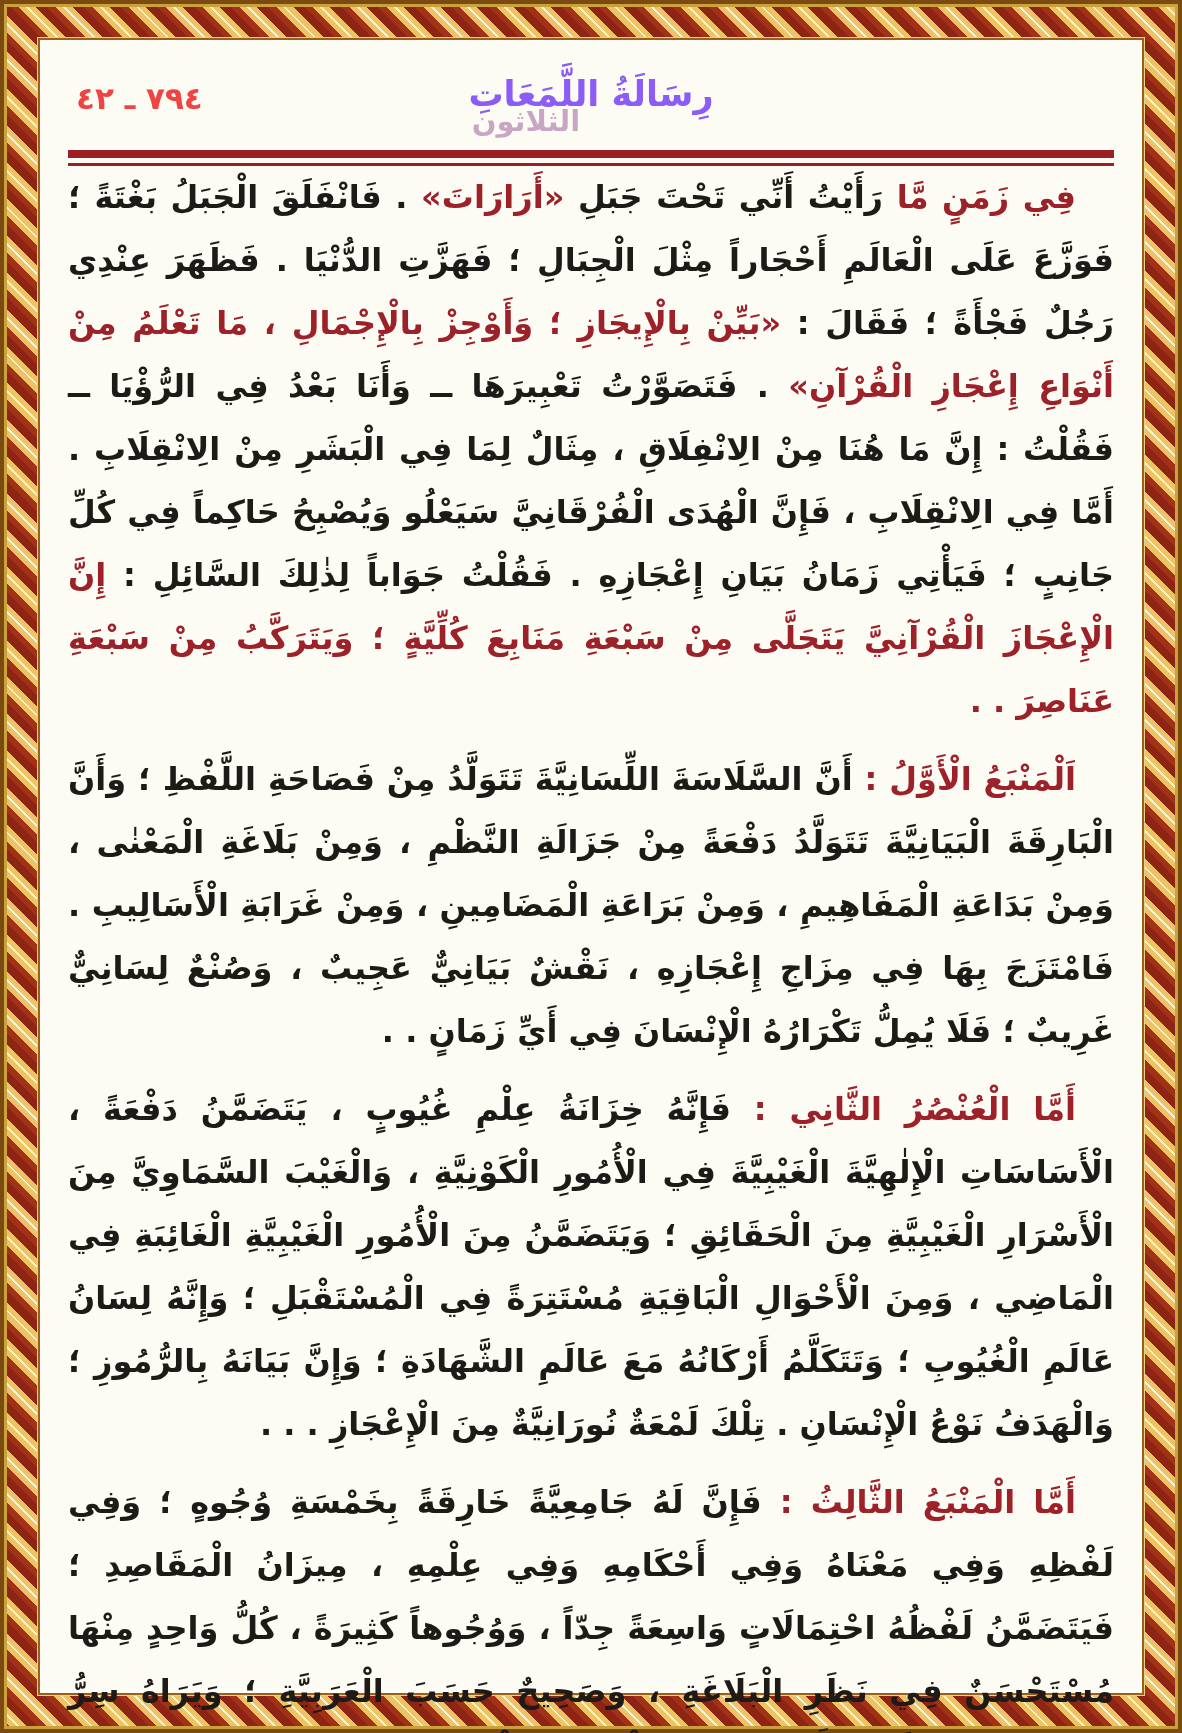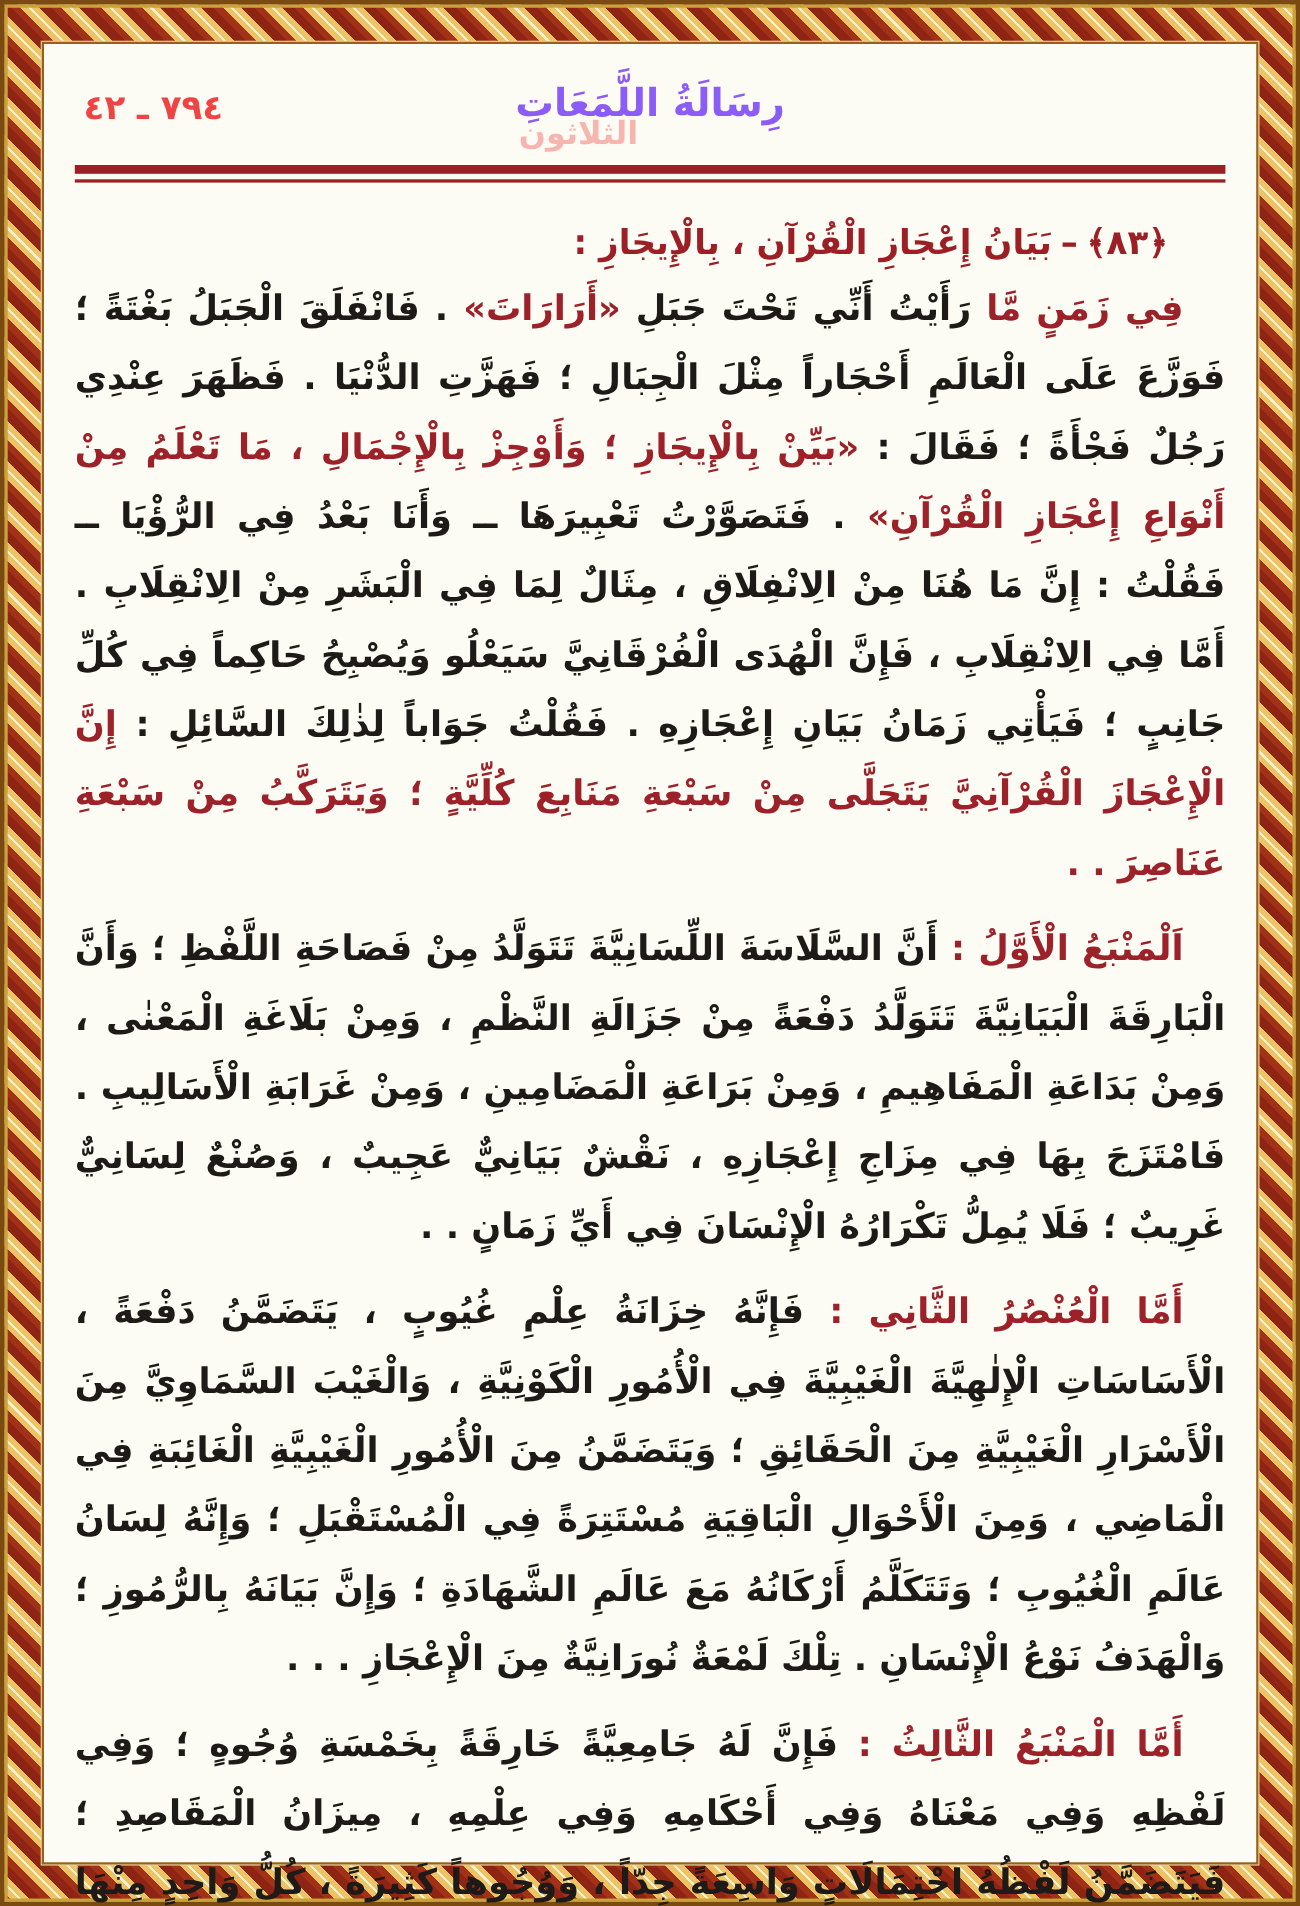--- a/index.html
+++ b/index.html
@@ -13,21 +13,21 @@
     box-shadow:inset 0 0 0 3px #caa23d;}
   .inner{position:absolute;inset:38px;background:#fdfcf4;border:2px solid #9c5f17;
     box-shadow:0 0 0 1px #e7cf8d;}
 
   .content{position:absolute;inset:42px;padding:22px 26px 0;box-sizing:border-box;}
 
   
   .header{position:relative;height:86px;direction:rtl;}
   .page-num{position:absolute;left:8px;top:16px;font-size:31px;font-weight:bold;color:#ef4444;direction:rtl;}
   .title{position:absolute;left:0;right:0;top:10px;text-align:center;font-size:35px;font-weight:bold;color:#8b5cf6;}
-  .ghost{position:absolute;left:50%;top:40px;transform:translateX(-110%);font-size:29px;font-weight:bold;color:#ef4444;opacity:.38;white-space:nowrap;}
+  .ghost{position:absolute;left:50%;top:40px;transform:translateX(-110%);font-size:29px;font-weight:bold;color:#701a75;opacity:.38;white-space:nowrap;}
 
   .rule-thick{height:8px;background:#9c1f26;}
   .rule-thin{height:3px;background:#9c1f26;margin-top:5px;}
 
   
   .section-heading{direction:rtl;text-align:right;text-indent:52px;color:#9c1f26;font-weight:bold;font-size:31px;line-height:1.5;margin:32px 0 4px;}
   .section-heading span{margin-left:8px;}
 
   
   .body p{direction:rtl;text-align:justify;text-indent:38px;font-size:32px;line-height:63px;font-weight:bold;color:#1d1a17;margin:0 0 15px;}
@@ -45,23 +45,20 @@
 
     <div class="header">
       <div class="ghost">الثلاثون</div>
       <div class="title">رِسَالَةُ اللَّمَعَاتِ</div>
       <div class="page-num">٧٩٤ ـ ٤٢</div>
     </div>
 
     <div class="rule-thick"></div>
     <div class="rule-thin"></div>
 
-    <p class="section-heading">
-      <span>﴿٨٣﴾</span><span>–</span><span>بَيَانُ إِعْجَازِ الْقُرْآنِ ، بِالْإِيجَازِ :</span>
-    </p>
 
     <div class="body">
       <p><span class="run red">فِي زَمَنٍ مَّا </span><span class="run black">رَأَيْتُ أَنِّي تَحْتَ جَبَلِ </span><span class="run red">«أَرَارَاتَ»</span><span class="run black"> . فَانْفَلَقَ الْجَبَلُ بَغْتَةً ؛ فَوَزَّعَ عَلَى الْعَالَمِ أَحْجَاراً مِثْلَ الْجِبَالِ ؛ فَهَزَّتِ الدُّنْيَا . فَظَهَرَ عِنْدِي رَجُلٌ فَجْأَةً ؛ فَقَالَ : </span><span class="run red">«بَيِّنْ بِالْإِيجَازِ ؛ وَأَوْجِزْ بِالْإِجْمَالِ ، مَا تَعْلَمُ مِنْ أَنْوَاعِ إِعْجَازِ الْقُرْآنِ»</span><span class="run black"> . فَتَصَوَّرْتُ تَعْبِيرَهَا ــ وَأَنَا بَعْدُ فِي الرُّؤْيَا ــ فَقُلْتُ : إِنَّ مَا هُنَا مِنْ الِانْفِلَاقِ ، مِثَالٌ لِمَا فِي الْبَشَرِ مِنْ الِانْقِلَابِ . أَمَّا فِي الِانْقِلَابِ ، فَإِنَّ الْهُدَى الْفُرْقَانِيَّ سَيَعْلُو وَيُصْبِحُ حَاكِماً فِي كُلِّ جَانِبٍ ؛ فَيَأْتِي زَمَانُ بَيَانِ إِعْجَازِهِ . فَقُلْتُ جَوَاباً لِذٰلِكَ السَّائِلِ : </span><span class="run red">إِنَّ الْإِعْجَازَ الْقُرْآنِيَّ يَتَجَلَّى مِنْ سَبْعَةِ مَنَابِعَ كُلِّيَّةٍ ؛ وَيَتَرَكَّبُ مِنْ سَبْعَةِ عَنَاصِرَ . .</span></p>
       <p><span class="run red">اَلْمَنْبَعُ الْأَوَّلُ : </span><span class="run black">أَنَّ السَّلَاسَةَ اللِّسَانِيَّةَ تَتَوَلَّدُ مِنْ فَصَاحَةِ اللَّفْظِ ؛ وَأَنَّ الْبَارِقَةَ الْبَيَانِيَّةَ تَتَوَلَّدُ دَفْعَةً مِنْ جَزَالَةِ النَّظْمِ ، وَمِنْ بَلَاغَةِ الْمَعْنٰى ، وَمِنْ بَدَاعَةِ الْمَفَاهِيمِ ، وَمِنْ بَرَاعَةِ الْمَضَامِينِ ، وَمِنْ غَرَابَةِ الْأَسَالِيبِ . فَامْتَزَجَ بِهَا فِي مِزَاجِ إِعْجَازِهِ ، نَقْشٌ بَيَانِيٌّ عَجِيبٌ ، وَصُنْعٌ لِسَانِيٌّ غَرِيبٌ ؛ فَلَا يُمِلُّ تَكْرَارُهُ الْإِنْسَانَ فِي أَيِّ زَمَانٍ . .</span></p>
       <p><span class="run red">أَمَّا الْعُنْصُرُ الثَّانِي : </span><span class="run black">فَإِنَّهُ خِزَانَةُ عِلْمِ غُيُوبٍ ، يَتَضَمَّنُ دَفْعَةً ، الْأَسَاسَاتِ الْإِلٰهِيَّةَ الْغَيْبِيَّةَ فِي الْأُمُورِ الْكَوْنِيَّةِ ، وَالْغَيْبَ السَّمَاوِيَّ مِنَ الْأَسْرَارِ الْغَيْبِيَّةِ مِنَ الْحَقَائِقِ ؛ وَيَتَضَمَّنُ مِنَ الْأُمُورِ الْغَيْبِيَّةِ الْغَائِبَةِ فِي الْمَاضِي ، وَمِنَ الْأَحْوَالِ الْبَاقِيَةِ مُسْتَتِرَةً فِي الْمُسْتَقْبَلِ ؛ وَإِنَّهُ لِسَانُ عَالَمِ الْغُيُوبِ ؛ وَتَتَكَلَّمُ أَرْكَانُهُ مَعَ عَالَمِ الشَّهَادَةِ ؛ وَإِنَّ بَيَانَهُ بِالرُّمُوزِ ؛ وَالْهَدَفُ نَوْعُ الْإِنْسَانِ . تِلْكَ لَمْعَةٌ نُورَانِيَّةٌ مِنَ الْإِعْجَازِ . . .</span></p>
       <p><span class="run red">أَمَّا الْمَنْبَعُ الثَّالِثُ : </span><span class="run black">فَإِنَّ لَهُ جَامِعِيَّةً خَارِقَةً بِخَمْسَةِ وُجُوهٍ ؛ وَفِي لَفْظِهِ وَفِي مَعْنَاهُ وَفِي أَحْكَامِهِ وَفِي عِلْمِهِ ، مِيزَانُ الْمَقَاصِدِ ؛ فَيَتَضَمَّنُ لَفْظُهُ احْتِمَالَاتٍ وَاسِعَةً جِدّاً ، وَوُجُوهاً كَثِيرَةً ، كُلُّ وَاحِدٍ مِنْهَا مُسْتَحْسَنٌ فِي نَظَرِ الْبَلَاغَةِ ، وَصَحِيحٌ حَسَبَ الْعَرَبِيَّةِ ؛ وَيَرَاهُ سِرُّ التَّشْرِيعِ لَائِقاً . وَأَحَاطَ ذٰلِكَ الْإِعْجَازُ الْبَيَانِيُّ ؛ وَيَتَضَمَّنُ دَفْعَةً فِي مَعْنَاهُ ، مَشَارِبَ الْأَوْلِيَاءِ ، وَأَذْوَاقَ الْعَارِفِينَ ، وَمَذَاهِبَ السَّالِكِينَ ، وَطُرُقَ الْمُتَكَلِّمِينَ ، وَمَنَاهِجَ الْحُكَمَاءِ . وَفِي دَلَالَتِهِ</span></p>
     </div>
 
   </div>
 </div>

